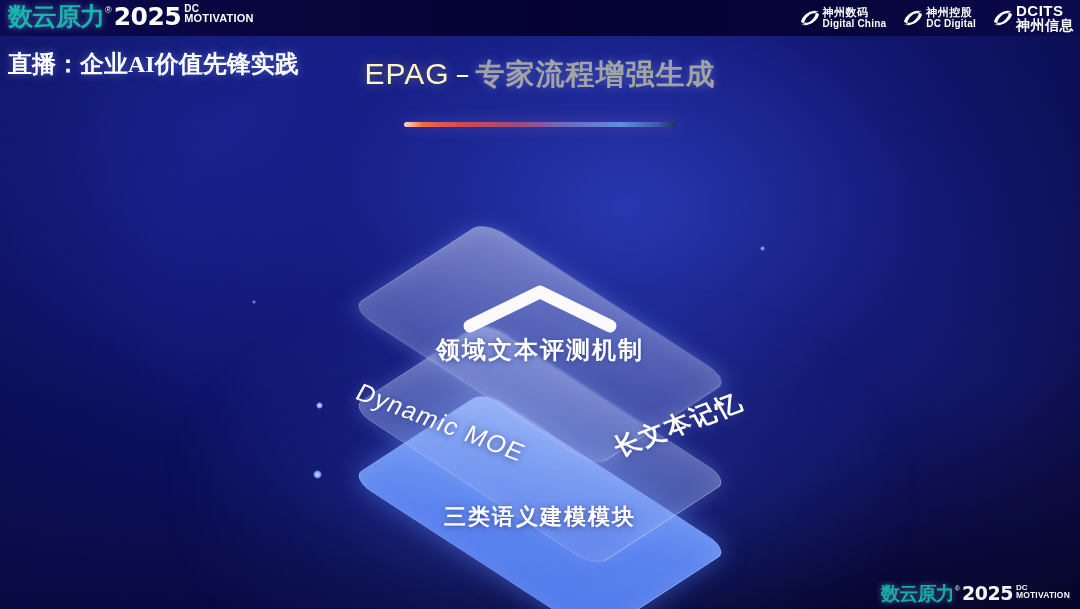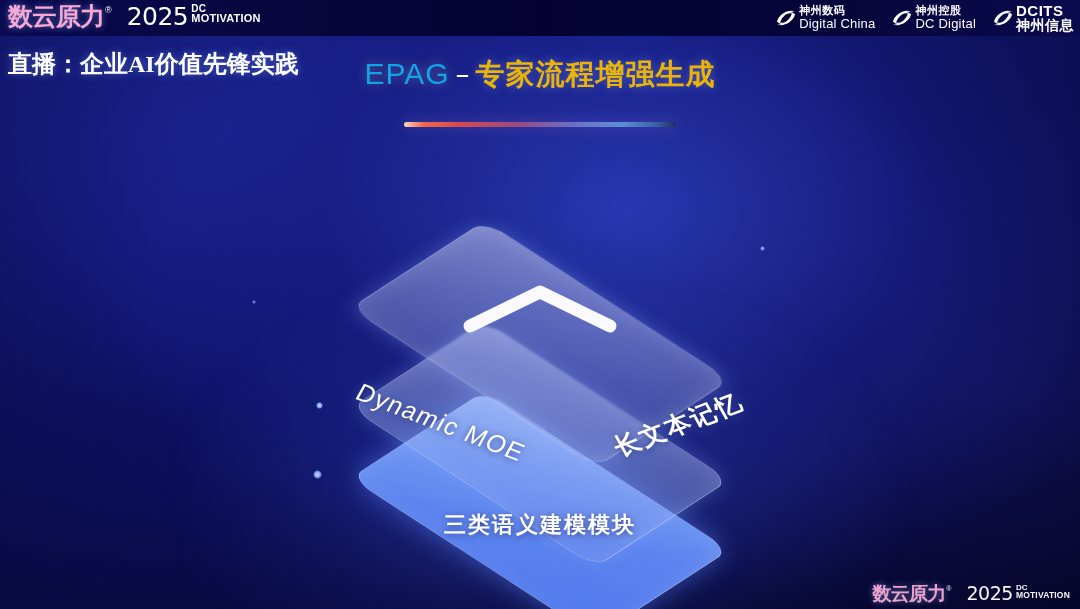--- a/index.html
+++ b/index.html
@@ -71,40 +71,40 @@
     position: absolute;
     left: 8px; top: 2px;
     display: flex;
     align-items: flex-start;
     z-index: 22;
   }
   .logo-cn {
     font-family: "DejaVu Sans", sans-serif;
     font-size: 25px;
     font-weight: 700;
-    color: #f9a8d4;
+    color: #14b8a6;
     letter-spacing: -1px;
     line-height: 30px;
     text-shadow: 0 0 6px rgba(150,180,255,0.55);
   }
   .logo-reg {
     font-size: 9px;
     color: #ffffff;
     line-height: 12px;
     margin-left: 1px;
     margin-top: 2px;
   }
   .logo-year {
     font-family: "DejaVu Sans", sans-serif;
     font-size: 25px;
-    font-weight: 400;
+    font-weight: 700;
     color: #ffffff;
     letter-spacing: -0.5px;
     line-height: 30px;
-    margin-left: 15px;
+    margin-left: 2px;
   }
   .logo-dc {
     margin-left: 3px;
     margin-top: 2px;
     line-height: 1;
   }
   .logo-dc .dc {
     display: block;
     font-size: 10px;
     font-weight: 700;
@@ -148,22 +148,22 @@
   .pt .cn {
     display: block;
     font-family: "DejaVu Sans", sans-serif;
     font-size: 11px;
     font-weight: 700;
     color: #ffffff;
     letter-spacing: 0.5px;
   }
   .pt .en {
     display: block;
-    font-size: 13px;
-    font-weight: 400;
+    font-size: 10px;
+    font-weight: 700;
     color: #ffffff;
     letter-spacing: 0.2px;
     margin-top: 1px;
   }
   .pt.rev .cn {
     font-size: 14px;
     font-weight: 800;
     letter-spacing: 0.5px;
   }
   .pt.rev .en {
@@ -179,35 +179,35 @@
     left: 0; right: 0;
     top: 55px;
     text-align: center;
     z-index: 15;
     white-space: nowrap;
   }
   .epag-title .gold {
     font-family: "Liberation Sans", sans-serif;
     font-size: 30px;
     font-weight: 400;
-    color: #0ea5e9;
+    color: #fef9c3;
     letter-spacing: 1px;
     text-shadow: 0 0 12px rgba(255,225,150,0.35);
   }
   .epag-title .dash {
     font-family: "DejaVu Sans", sans-serif;
     font-size: 28px;
     color: #ffffff;
     margin: 0 6px;
   }
   .epag-title .cn {
     font-family: "DejaVu Sans", sans-serif;
     font-size: 29px;
     font-weight: 700;
-    color: #eab308;
+    color: #a3a3a3;
     letter-spacing: 1px;
     text-shadow: 0 0 10px rgba(150,180,255,0.4);
   }
 
   .divider {
     position: absolute;
     left: 50%;
     top: 122px;
     transform: translateX(-50%);
     width: 272px;
@@ -347,21 +347,21 @@
   #lbl-long {
     right: 54px;
     top: 176px;
     font-size: 25px;
     font-weight: 700;
     letter-spacing: 2px;
     transform: rotate(-21deg) skewX(8deg);
   }
   #lbl-bot {
     left: 50%;
-    top: 278px;
+    top: 270px;
     transform: translateX(-50%);
     font-size: 22px;
     font-weight: 700;
     letter-spacing: 2px;
   }
 
   
   .watermark {
     position: absolute;
     right: 10px;
@@ -464,20 +464,21 @@
     </div>
 
     <div class="layer" id="layer-top">
       <div class="face"></div>
     </div>
 
     <svg class="chev" viewBox="0 0 160 56">
       <path d="M10 46 L80 12 L150 46" fill="none" stroke="#ffffff" stroke-width="13" stroke-linecap="round" stroke-linejoin="round" opacity="0.97"></path>
     </svg>
 
+    <div class="lbl" id="lbl-top">领域文本评测机制</div>
     <div class="lbl" id="lbl-dynamic">Dynamic MOE</div>
     <div class="lbl" id="lbl-long">长文本记忆</div>
     <div class="lbl" id="lbl-bot">三类语义建模模块</div>
 
   </div>
 
   <div class="watermark">
     <span class="logo-cn">数云原力</span>
     <span class="logo-reg">®</span>
     <span class="logo-year">2025</span>

